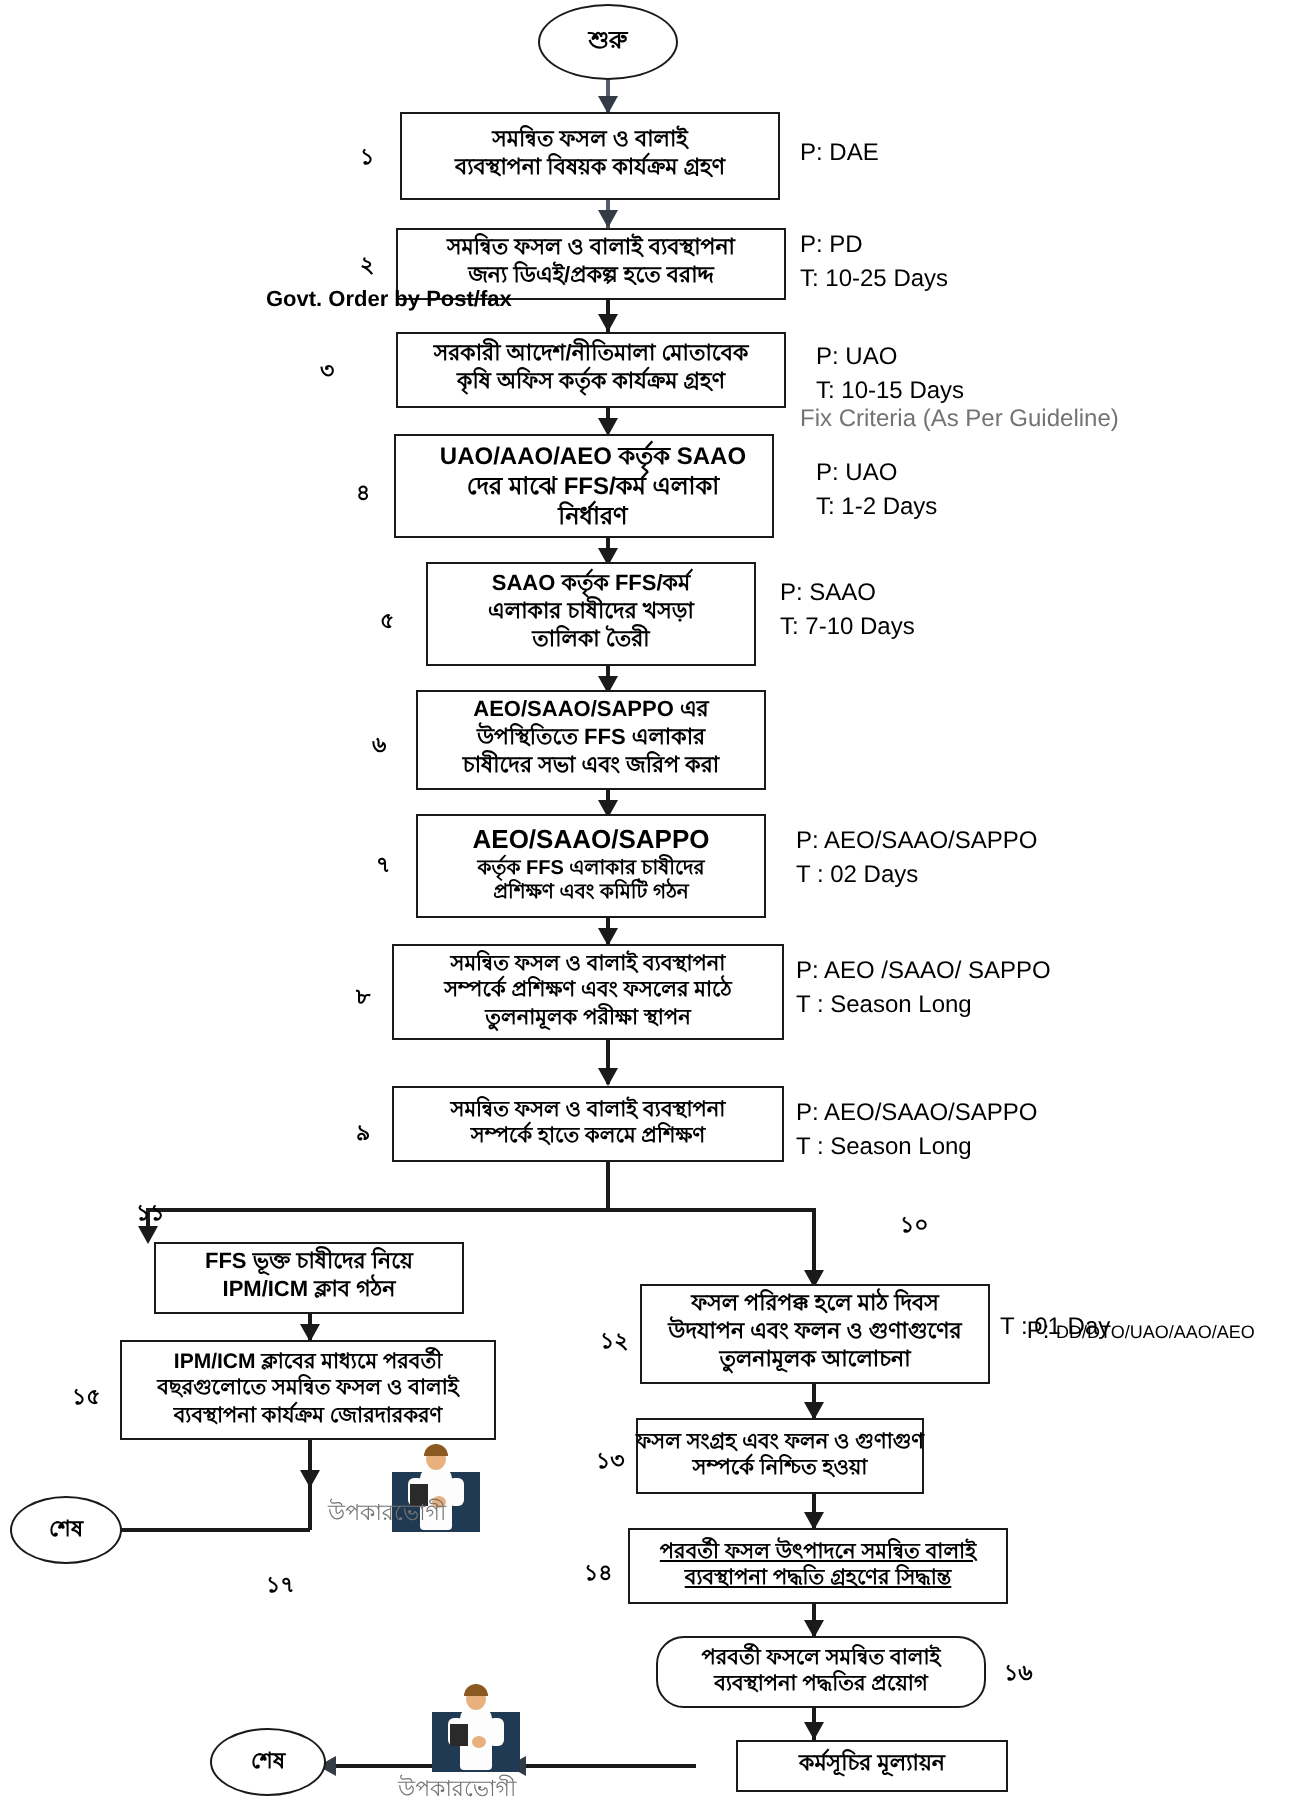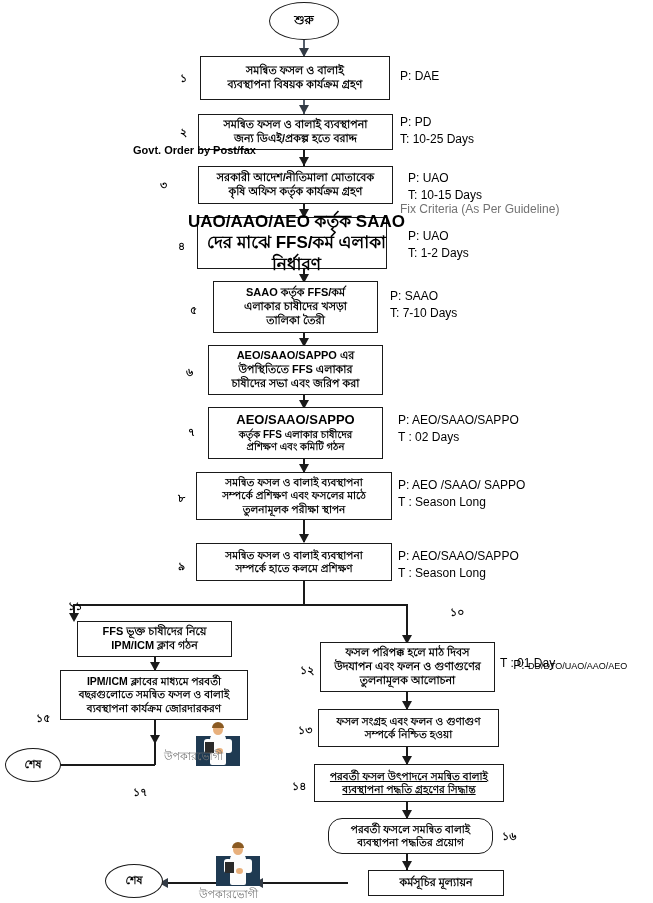--- a/index.html
+++ b/index.html
@@ -199,21 +199,21 @@
     <span class="ln">কৃষি অফিস কর্তৃক কার্যক্রম গ্রহণ</span>
   </div>
   <div class="step-no" style="left:160px; top:177px; font-size:11px;">৩</div>
   <div class="pt-note" style="left:408px; top:170px; font-size:12px;">P: UAO
 T: 10-15 Days</div>
   <div class="txt" style="left:400px; top:202px; font-size:12px;">Fix Criteria (As Per Guideline)</div>
 
   <div class="vline dk" style="left:303px; top:204px; height:12px;"></div>
   <div class="arrow-d dk" style="left:299px; top:209px;"></div>
 
-  <div class="node" style="left:197px; top:217px; width:190px; height:52px; font-size:17px;padding-left:12px;">
+  <div class="node" style="left:197px; top:217px; width:190px; height:52px; font-size:12px;padding-left:12px;">
     <span class="ln">UAO/AAO/AEO কর্তৃক SAAO</span>
     <span class="ln">দের  মাঝে FFS/কর্ম এলাকা</span>
     <span class="ln">নির্ধারণ</span>
   </div>
   <div class="step-no" style="left:178px; top:238px; font-size:11px;">৪</div>
   <div class="pt-note" style="left:408px; top:228px; font-size:12px;">P: UAO
 T: 1-2 Days</div>
 
   <div class="vline dk" style="left:303px; top:269px; height:12px;"></div>
   <div class="arrow-d dk" style="left:299px; top:274px;"></div>
@@ -287,21 +287,21 @@
   </div>
 
   <div class="vline dk" style="left:154px; top:657px; height:13px;"></div>
   <div class="arrow-d dk" style="left:150px; top:662px;"></div>
 
   <div class="node" style="left:60px; top:670px; width:188px; height:50px; font-size:10.5px;">
     <span class="ln">IPM/ICM ক্লাবের মাধ্যমে পরবর্তী</span>
     <span class="ln">বছরগুলোতে সমন্বিত ফসল ও বালাই</span>
     <span class="ln">ব্যবস্থাপনা কার্যক্রম জোরদারকরণ</span>
   </div>
-  <div class="step-no" style="left:36px; top:710px; font-size:11px;">১৫</div>
+  <div class="step-no" style="left:36px; top:690px; font-size:11px;">১৫</div>
 
   <div class="person" style="left:196px; top:722px;">
     <div class="plinth"></div>
     <div class="armL"></div>
     <div class="armR"></div>
     <div class="coat"></div>
     <div class="board"></div>
     <div class="hand"></div>
     <div class="head"></div>
     <div class="hair"></div>
@@ -325,21 +325,21 @@
   </div>
   <div class="step-no" style="left:300px; top:662px; font-size:11px;">১২</div>
   <div class="pt-note" style="left:500px; top:640px; font-size:12px;">
     <span>P: </span><span style="font-size:9px;">DD/DTO/UAO/AAO/AEO</span>
   </div>
   <div class="pt-note" style="left:500px; top:655px; font-size:12px;">T : 01 Day</div>
 
   <div class="vline dk" style="left:406px; top:692px; height:17px;"></div>
   <div class="arrow-d dk" style="left:402px; top:701px;"></div>
 
-  <div class="node" style="left:318px; top:709px; width:181px; height:38px; font-size:10.5px;">
+  <div class="node" style="left:318px; top:709px; width:144px; height:38px; font-size:10.5px;">
     <span class="ln">ফসল সংগ্রহ এবং ফলন ও গুণাগুণ</span>
     <span class="ln">সম্পর্কে নিশ্চিত হওয়া</span>
   </div>
   <div class="step-no" style="left:298px; top:722px; font-size:11px;">১৩</div>
 
   <div class="vline dk" style="left:406px; top:747px; height:17px;"></div>
   <div class="arrow-d dk" style="left:402px; top:756px;"></div>
 
   <div class="node" style="left:314px; top:764px; width:190px; height:38px; font-size:10.5px;text-decoration:underline;">
     <span class="ln">পরবর্তী ফসল উৎপাদনে সমন্বিত বালাই</span>

